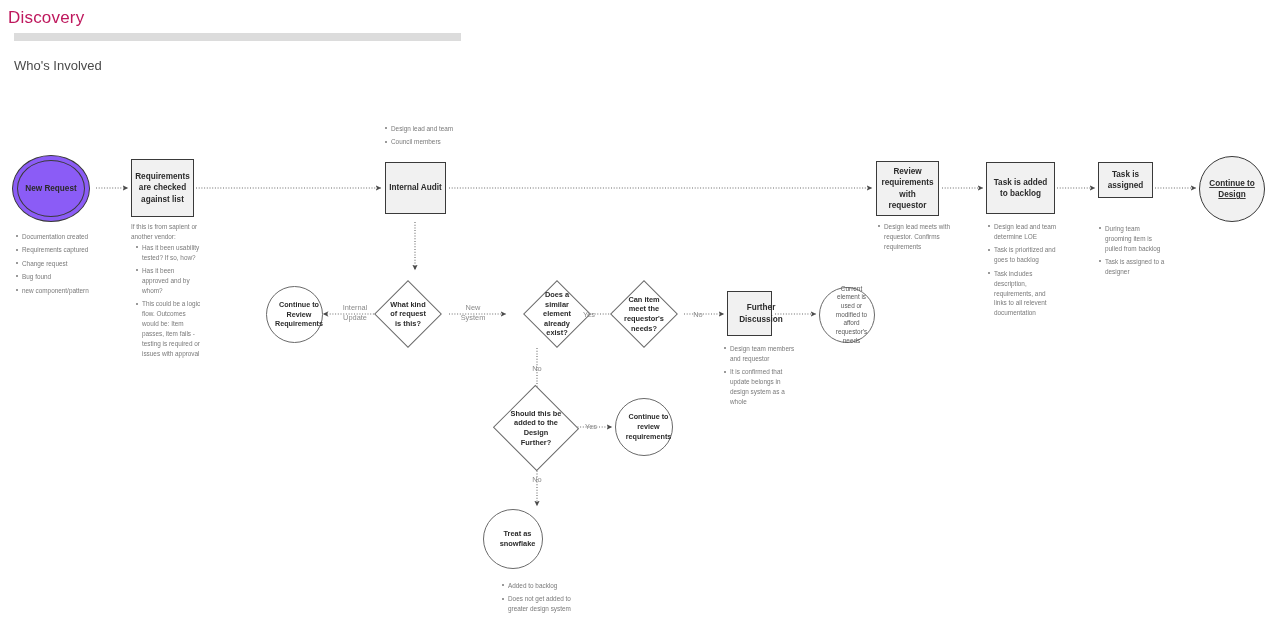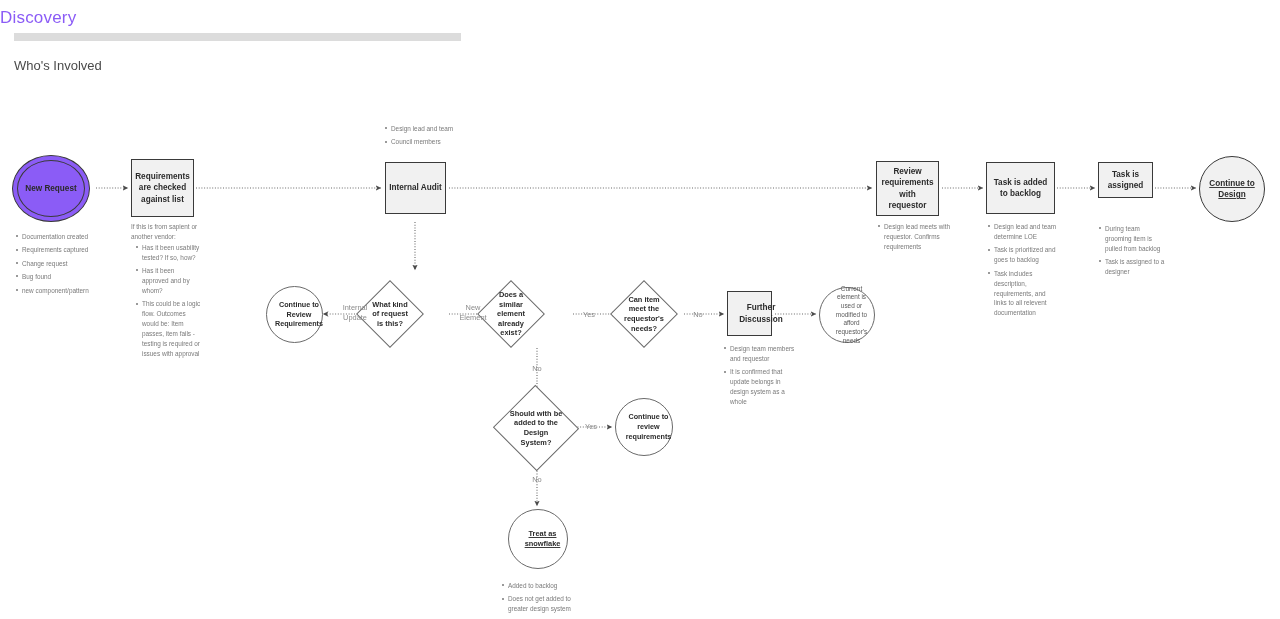--- a/index.html
+++ b/index.html
@@ -6,22 +6,22 @@
   body{
     width:1280px;height:619px;position:relative;overflow:hidden;
     background:#ffffff;
     font-family:"Liberation Sans","DejaVu Sans",sans-serif;
     color:#3d3d3d;
   }
   #canvas{position:absolute;inset:0;}
 
   
   .page-title{
-    position:absolute;left:0;top:8px;
-    font-size:17px;font-weight:400;color:#8b5cf6;letter-spacing:.2px;
+    position:absolute;left:8px;top:8px;
+    font-size:17px;font-weight:400;color:#be185d;letter-spacing:.2px;
   }
   .title-bar{
     position:absolute;left:14px;top:33px;width:447px;height:8px;
     background:#dcdcdc;
   }
   .section-label{
     position:absolute;left:14px;top:58px;
     font-size:13px;color:#4a4a4a;
   }
 
@@ -145,58 +145,58 @@
   </div>
 
   <div class="node n-circle" style="left:1199px;top:156px;width:66px;height:66px;">
     <span class="lbl">Continue to Design</span>
   </div>
 
   <div class="node n-circle-thin" style="left:266px;top:286px;width:57px;height:57px;">
     <span class="lbl" style="font-size:7.2px;">Continue to Review Requirements</span>
   </div>
 
-  <div class="node n-diamond" style="left:366px;top:290px;width:48px;height:48px;">
+  <div class="node n-diamond" style="left:384px;top:290px;width:48px;height:48px;">
     <span class="dmd"></span>
     <span class="lbl">What kind of request is this?</span>
   </div>
 
-  <div class="node n-diamond" style="left:487px;top:290px;width:48px;height:48px;">
+  <div class="node n-diamond" style="left:533px;top:290px;width:48px;height:48px;">
     <span class="dmd"></span>
     <span class="lbl">Does a similar element already exist?</span>
   </div>
 
   <div class="node n-diamond" style="left:620px;top:290px;width:48px;height:48px;">
     <span class="dmd"></span>
     <span class="lbl">Can item meet the requestor's needs?</span>
   </div>
 
   <div class="node n-box" style="left:727px;top:291px;width:45px;height:45px;padding-left:23px;">
     <span class="lbl">Further Discussion</span>
   </div>
 
   <div class="node n-circle-thin" style="left:819px;top:287px;width:56px;height:56px;">
     <span class="lbl" style="font-size:6.4px;font-weight:400;color:#5a5a5a;">Current element is used or modified to afford requestor's needs</span>
   </div>
 
   <div class="node n-diamond" style="left:505px;top:398px;width:62px;height:60px;">
     <span class="dmd"></span>
-    <span class="lbl">Should with be added to the Design System?</span>
+    <span class="lbl">Should this be added to the Design Further?</span>
   </div>
 
   <div class="node n-circle-thin" style="left:615px;top:398px;width:58px;height:58px;">
     <span class="lbl" style="font-size:7.2px;">Continue to review requirements</span>
   </div>
 
-  <div class="node n-circle-thin" style="left:508px;top:509px;width:60px;height:60px;text-decoration:underline;">
+  <div class="node n-circle-thin" style="left:483px;top:509px;width:60px;height:60px;">
     <span class="lbl" style="font-size:7.4px;">Treat as snowflake</span>
   </div>
 
   <div class="elabel" style="left:331px;top:303px;width:48px;">Internal Update</div>
-  <div class="elabel" style="left:453px;top:303px;width:40px;">New Element</div>
+  <div class="elabel" style="left:453px;top:303px;width:40px;">New System</div>
   <div class="elabel" style="left:578px;top:310px;width:22px;">Yes</div>
   <div class="elabel" style="left:688px;top:310px;width:20px;">No</div>
   <div class="elabel" style="left:527px;top:364px;width:20px;">No</div>
   <div class="elabel" style="left:580px;top:422px;width:22px;">Yes</div>
   <div class="elabel" style="left:527px;top:475px;width:20px;">No</div>
 
   <div class="notes" style="left:16px;top:232px;width:110px;">
     <ul>
         <li>Documentation created</li>
         <li>Requirements captured</li>

